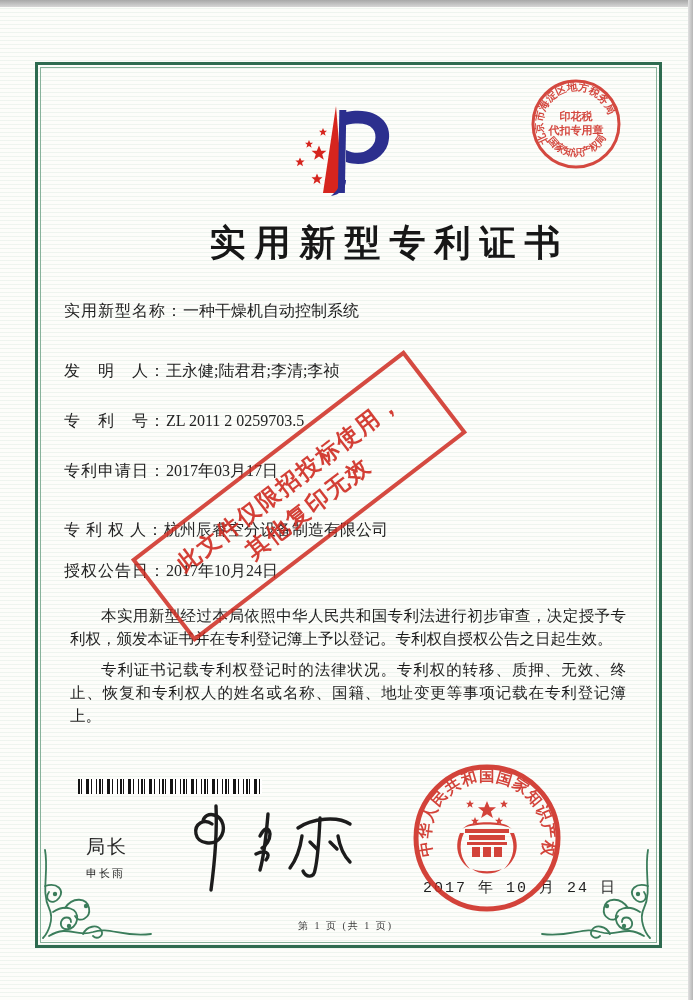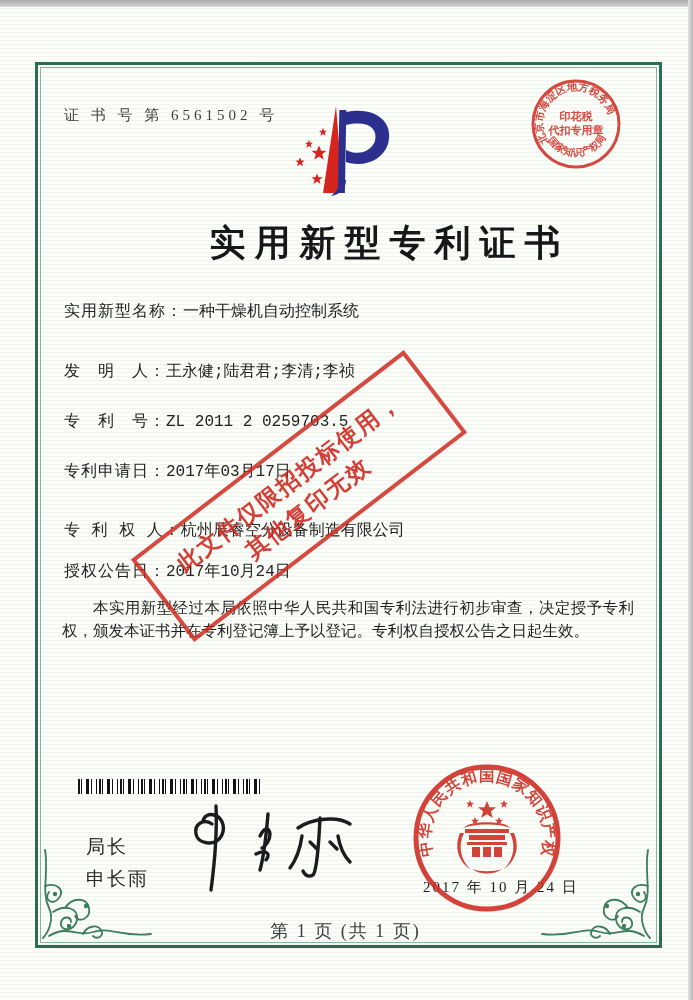--- a/index.html
+++ b/index.html
@@ -23,56 +23,56 @@
   }
   .cert-no{
     position:absolute;left:64px;top:106px;font-size:15px;letter-spacing:4px;color:#3f3f3f;
   }
   .logo{position:absolute;left:276px;top:100px;width:152px;height:106px;}
   .title{
     position:absolute;left:0;top:219px;width:693px;text-align:center;
     font-size:36px;font-weight:bold;letter-spacing:9px;color:#171717;padding-left:43px;
   }
   .fields{position:absolute;left:64px;top:0;width:560px;}
-  .field-row{position:absolute;left:0;white-space:nowrap;font-size:16px;color:#222;font-family:Liberation Mono, monospace;}
+  .field-row{position:absolute;left:0;white-space:nowrap;font-size:16px;color:#222;}
   .field-row .lbl{letter-spacing:1px;}
   .f0{top:301px}.f1{top:361px}.f2{top:411px}.f3{top:461px}.f4{top:520px}.f5{top:561px}
   .body-text{
     position:absolute;left:62px;top:596px;width:572px;
     font-size:15.5px;line-height:23px;text-align:justify;color:#1e1e1e;
   }
-  .body-text p{margin:0;text-indent:2em;}
+  .body-text p{margin:8px;text-indent:2em;}
   .barcode{
     position:absolute;left:78px;top:779px;width:184px;height:15px;
     background:repeating-linear-gradient(90deg,
       #141414 0 2px, #fff 2px 3px,
       #141414 3px 4px, #fff 4px 8px,
       #141414 8px 11px, #fff 11px 13px,
       #141414 13px 14px, #fff 14px 18px,
       #141414 18px 19px, #fff 19px 21px);
   }
   .commissioner-title{position:absolute;left:86px;top:834px;font-size:19px;letter-spacing:2px;}
-  .commissioner-name{position:absolute;left:86px;top:866px;font-size:19px;letter-spacing:2px;}
+  .commissioner-name{position:absolute;left:86px;top:866px;font-size:11px;letter-spacing:2px;}
   .signature{position:absolute;left:182px;top:798px;width:190px;height:104px;}
-  .issue-date{position:absolute;left:423px;top:878px;font-size:15px;letter-spacing:2px;color:#1f1f1f;z-index:1;}
+  .issue-date{position:absolute;left:423px;top:878px;font-size:15px;letter-spacing:2px;color:#1f1f1f;z-index:1;font-family:Liberation Mono, monospace;}
   .cnipa-seal{position:absolute;left:412px;top:763px;width:150px;height:150px;opacity:.88;z-index:2;}
   .tax-seal{position:absolute;left:530px;top:78px;width:92px;height:92px;opacity:.85;}
   .restriction-stamp{
     position:absolute;left:127px;top:444px;width:336px;height:96px;
     transform:rotate(-37.5deg);
     border:4px solid rgba(206,42,32,.85);
     display:flex;flex-direction:column;justify-content:center;align-items:center;
     z-index:3;background:rgba(255,255,255,0.02);
   }
   .restriction-stamp .l1,.restriction-stamp .l2{
     color:rgba(206,42,32,.9);font-weight:bold;font-size:23px;letter-spacing:2px;line-height:32px;white-space:nowrap;
   }
   .page-footer{
     position:absolute;left:35px;top:919px;width:621px;text-align:center;
-    font-size:18px;letter-spacing:2px;color:#3c3c3c;
+    font-size:10px;letter-spacing:2px;color:#3c3c3c;
   }
   .corner-ornament{position:absolute;width:118px;height:96px;}
   .corner-ornament.bl{left:39px;top:846px;}
   .corner-ornament.br{right:39px;top:846px;transform:scaleX(-1);}
   svg text{font-family:"Liberation Serif","DejaVu Serif",serif;}
 </style>
 </head>
 <body>
 
 <div class="page">
@@ -104,21 +104,20 @@
       <path d="M14,66 C26,58 40,62 38,74 C36,86 20,86 22,76 C24,70 32,70 32,76"></path>
       <path d="M10,90 C30,78 36,92 54,86 C70,80 84,92 112,88"></path>
       <path d="M44,88 C48,80 58,78 62,84 C66,90 58,94 54,90"></path>
       <path d="M26,62 C34,50 48,52 50,62 C52,72 40,78 36,70"></path>
       <circle cx="16" cy="48" r="2.2" fill="#3b7d5b" stroke="none"></circle>
       <circle cx="30" cy="80" r="2.2" fill="#3b7d5b" stroke="none"></circle>
       <circle cx="47" cy="60" r="2.2" fill="#3b7d5b" stroke="none"></circle>
     </g>
   </svg>
 
-  <div class="cert-no">证 书 号 第 6561502 号</div>
 
   <svg class="logo" viewBox="0 0 152 106">
     <g fill="#d6251e">
       <path d="M60,6 L67,93 L47,93 Z"></path>
       <g transform="translate(33,44)">
           <path d="M0,-4 L1.2,-1.2 4,-1.2 1.7,0.7 2.6,3.7 0,1.9 -2.6,3.7 -1.7,0.7 -4,-1.2 -1.2,-1.2 Z"></path>
         </g>
       <g transform="translate(47,32)">
           <path d="M0,-4 L1.2,-1.2 4,-1.2 1.7,0.7 2.6,3.7 0,1.9 -2.6,3.7 -1.7,0.7 -4,-1.2 -1.2,-1.2 Z"></path>
         </g>
@@ -145,20 +144,21 @@
     <div class="field-row f0"><span class="lbl">实用新型名称：</span><span class="val">一种干燥机自动控制系统</span></div>
     <div class="field-row f1"><span class="lbl">发　明　人：</span><span class="val">王永健;陆君君;李清;李祯</span></div>
     <div class="field-row f2"><span class="lbl">专　利　号：</span><span class="val">ZL 2011 2 0259703.5</span></div>
     <div class="field-row f3"><span class="lbl">专利申请日：</span><span class="val">2017年03月17日</span></div>
     <div class="field-row f4"><span class="lbl">专 利 权 人：</span><span class="val">杭州辰睿空分设备制造有限公司</span></div>
     <div class="field-row f5"><span class="lbl">授权公告日：</span><span class="val">2017年10月24日</span></div>
   </div>
 
   <div class="body-text">
     <p>本实用新型经过本局依照中华人民共和国专利法进行初步审查，决定授予专利权，颁发本证书并在专利登记簿上予以登记。专利权自授权公告之日起生效。</p>
+    <p>专利证书记载专利权登记时的法律状况。专利权的转移、质押、无效、终止、恢复和专利权人的姓名或名称、国籍、地址变更等事项记载在专利登记簿上。</p>
   </div>
 
   <div class="restriction-stamp">
     <div class="l1">此文件仅限招投标使用，</div>
     <div class="l2">其他复印无效</div>
   </div>
 
   <div class="barcode"></div>
 
   <div class="commissioner-title">局长</div>

